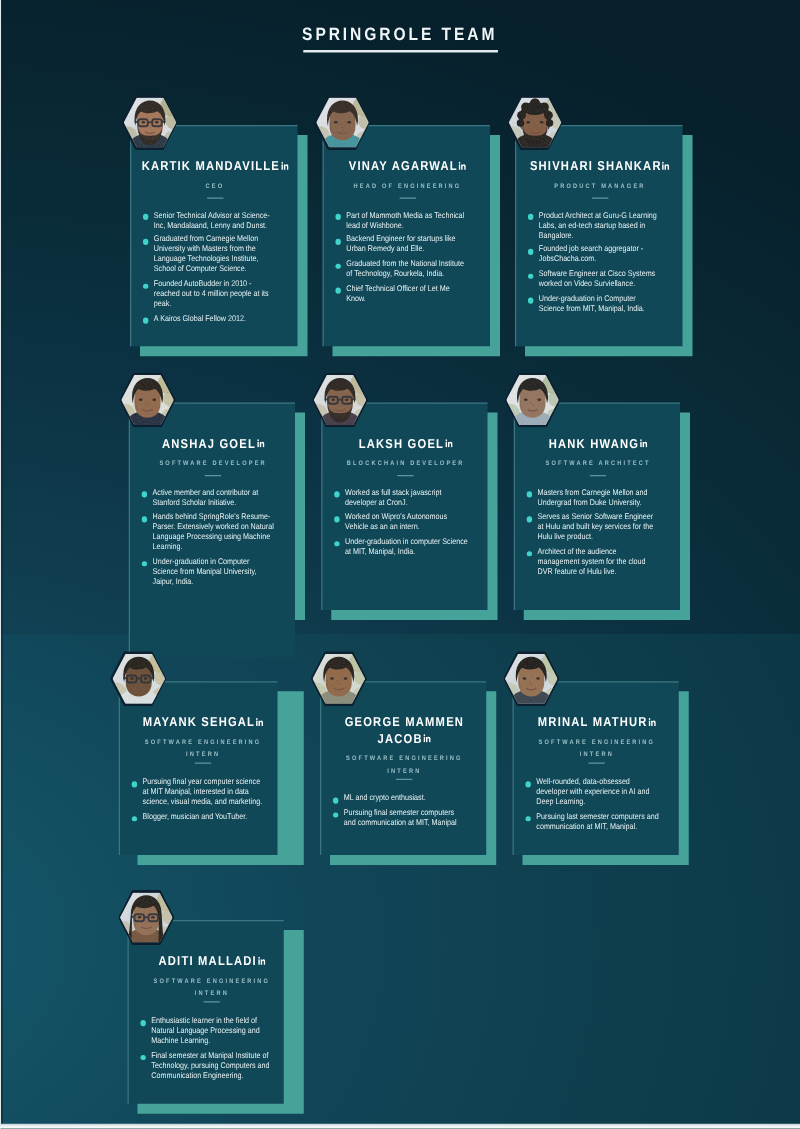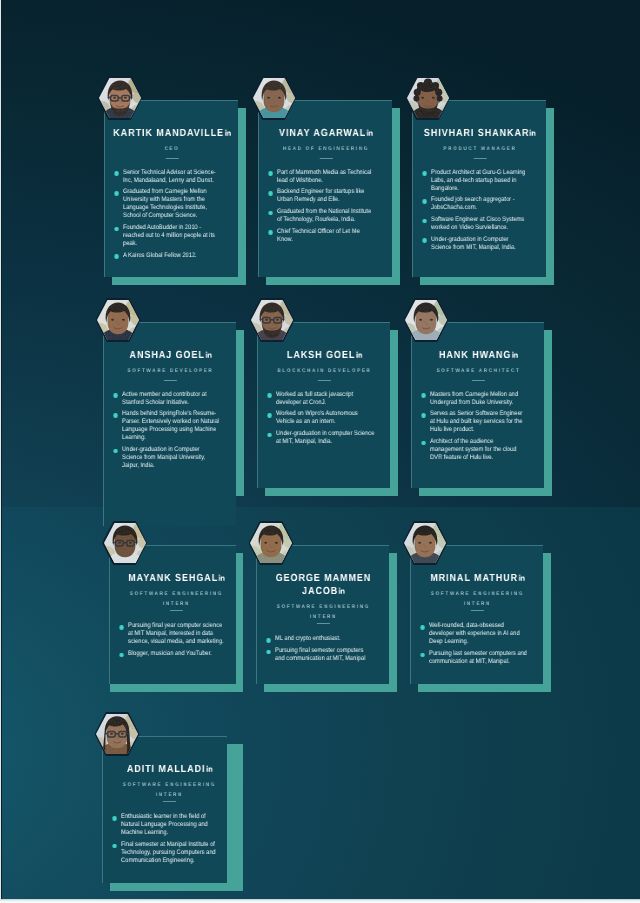--- a/index.html
+++ b/index.html
@@ -86,20 +86,26 @@
   .cli .dot{position:absolute;left:2.3px;top:2.7px;width:4.7px;height:4.7px;
     border-radius:50%;background:#3fd3ca;}
 </style>
 </head>
 <body>
 
 <div class="page">
   <div class="sec" id="sec1"></div>
   <div class="sec" id="sec2"></div>
 
+  <div class="heading" style="top:19px;">
+    <div class="tw">
+      <div class="t">SPRINGROLE TEAM</div>
+    </div>
+    <div class="rule"></div>
+  </div>
 
   <div id="cards">
       <div class="shadowbox" style="left: 112px; top: 108px; width: 134px; height: 177px;"></div>
       <div class="card" style="left: 104px; top: 100px; width: 134px; height: 177px;">
         <div class="hex">
           <svg class="inner" viewBox="0 0 42 40" width="42" height="40">
             <defs>
               <clipPath id="hxg0">
                 <polygon points="10.5,0 31.5,0 42,20 31.5,40 10.5,40 0,20"></polygon>
               </clipPath>
@@ -440,21 +446,21 @@
           <div class="crole" style="margin-top:4.0px;">SOFTWARE ARCHITECT</div>
           <div class="cdiv" style="margin-top:3.5px;"></div>
           <div class="clist" style="margin-top:10px;">
             <div class="cli" style="margin-bottom:3.7px;"><span class="dot"></span><span>Masters from Carnegie Mellon and Undergrad from Duke University.</span></div>
             <div class="cli" style="margin-bottom:3.7px;"><span class="dot"></span><span>Serves as Senior Software Engineer at Hulu and built key services for the Hulu live product.</span></div>
             <div class="cli" style="margin-bottom:3.7px;"><span class="dot"></span><span>Architect of the audience management system for the cloud DVR feature of Hulu live.</span></div>
           </div>
         </div>
       </div>
       <div class="shadowbox" style="left: 109.5px; top: 553px; width: 133px; height: 139px;"></div>
-      <div class="card" style="left: 109px; top: 545px; width: 127px; height: 139px;">
+      <div class="card" style="left: 95px; top: 545px; width: 127px; height: 139px;">
         <div class="hex">
           <svg class="inner" viewBox="0 0 42 40" width="42" height="40">
             <defs>
               <clipPath id="hxg6">
                 <polygon points="10.5,0 31.5,0 42,20 31.5,40 10.5,40 0,20"></polygon>
               </clipPath>
               <filter id="nzg6" x="0" y="0" width="100%" height="100%">
                 <feTurbulence type="fractalNoise" baseFrequency="0.95" numOctaves="3" seed="45"></feTurbulence>
                 <feColorMatrix type="saturate" values="0.15"></feColorMatrix>
               </filter>

